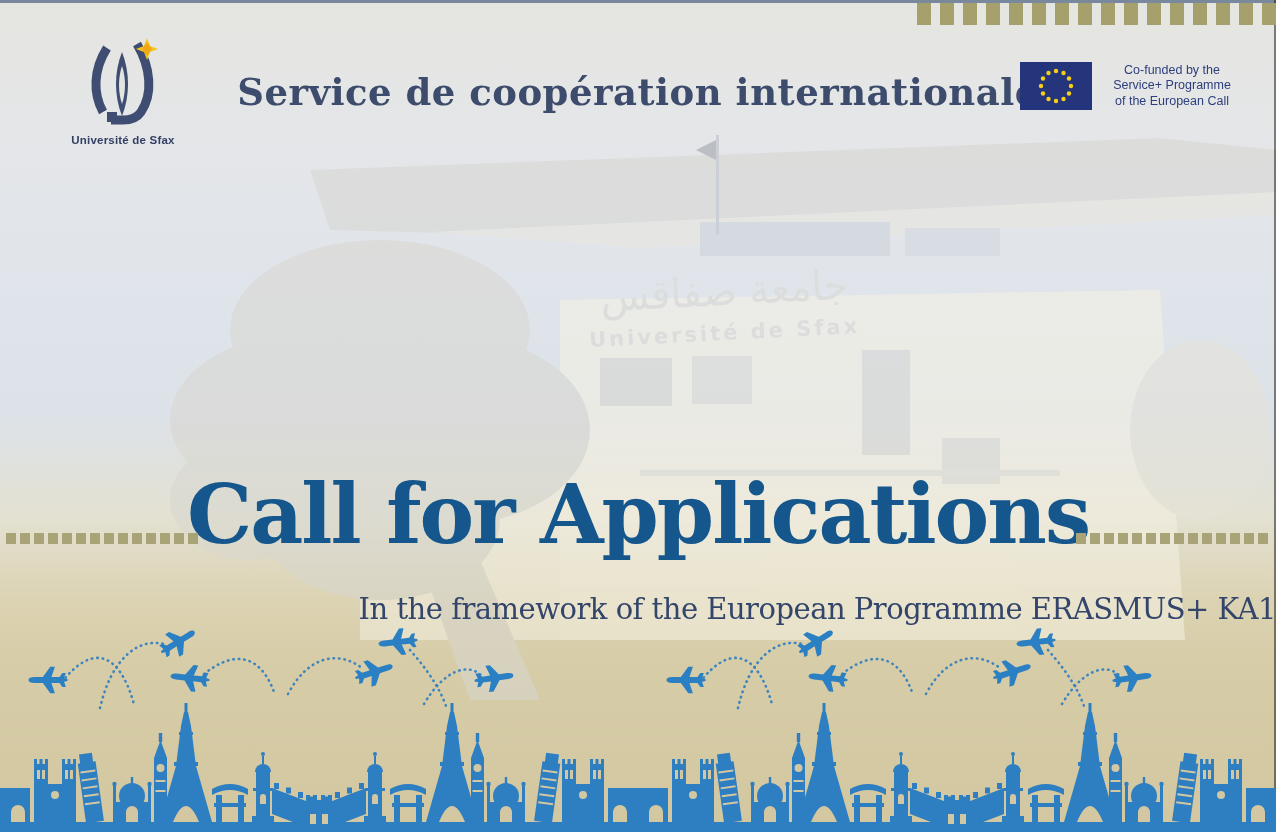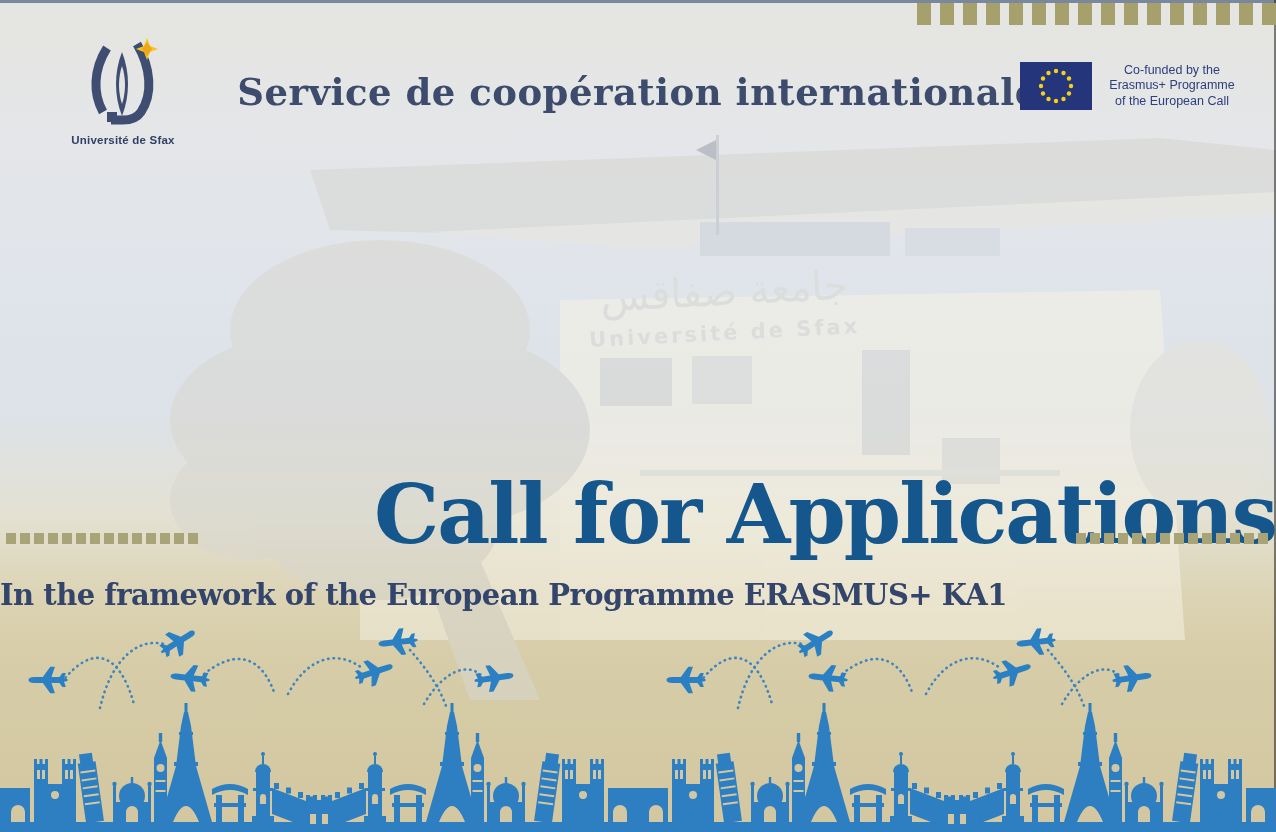--- a/index.html
+++ b/index.html
@@ -30,27 +30,27 @@
 
   
   .eu{position:absolute;top:62px;right:34px;display:flex;align-items:center;gap:10px;}
   .eu-text{width:140px;text-align:center;font-size:12.5px;line-height:1.22;color:#2d3e7c;}
 
   
   .bgphoto{position:absolute;inset:0;}
 
   
   .main-title{
-    position:absolute;top:466px;left:0;width:100%;text-align:right;
+    position:absolute;top:466px;left:0;width:100%;text-align:center;
     font-family:"DejaVu Serif", serif;font-weight:bold;font-size:82px;
     letter-spacing:-2px;color:#15578c;
   }
   .subtitle{
-    position:absolute;top:578px;left:0;width:100%;text-align:left;
-    font-family:"DejaVu Serif", serif;font-weight:bold;font-size:29px;
+    position:absolute;top:592px;left:0;width:100%;text-align:right;
+    font-family:"DejaVu Serif", serif;font-weight:normal;font-size:29px;
     letter-spacing:-.5px;color:#33456a;
   }
 
   
   .dots{position:absolute;top:533px;display:flex;gap:4px;}
   .dots.left{left:6px;}
   .dots.right{right:8px;}
   .dots .sq{width:10px;height:11px;background:#a9a477;}
 
   
@@ -145,21 +145,21 @@
         <circle cx="36" cy="39" r="2.2"></circle>
           <circle cx="28.5" cy="37" r="2.2"></circle>
         <circle cx="23" cy="31.5" r="2.2"></circle>
           <circle cx="21" cy="24" r="2.2"></circle>
         <circle cx="23" cy="16.5" r="2.2"></circle>
           <circle cx="28.5" cy="11" r="2.2"></circle>
       </g>
     </svg>
     <div class="eu-text">
       <div>Co-funded by the</div>
-      <div>Erasmus+ Programme</div>
+      <div>Service+ Programme</div>
       <div>of the European Call</div>
     </div>
   </div>
 
   <div class="main-title">Call for Applications</div>
   <div class="subtitle">In the framework of the European Programme ERASMUS+ KA1</div>
 
   <div class="dots left">
       <div class="sq"></div>
       <div class="sq"></div>

